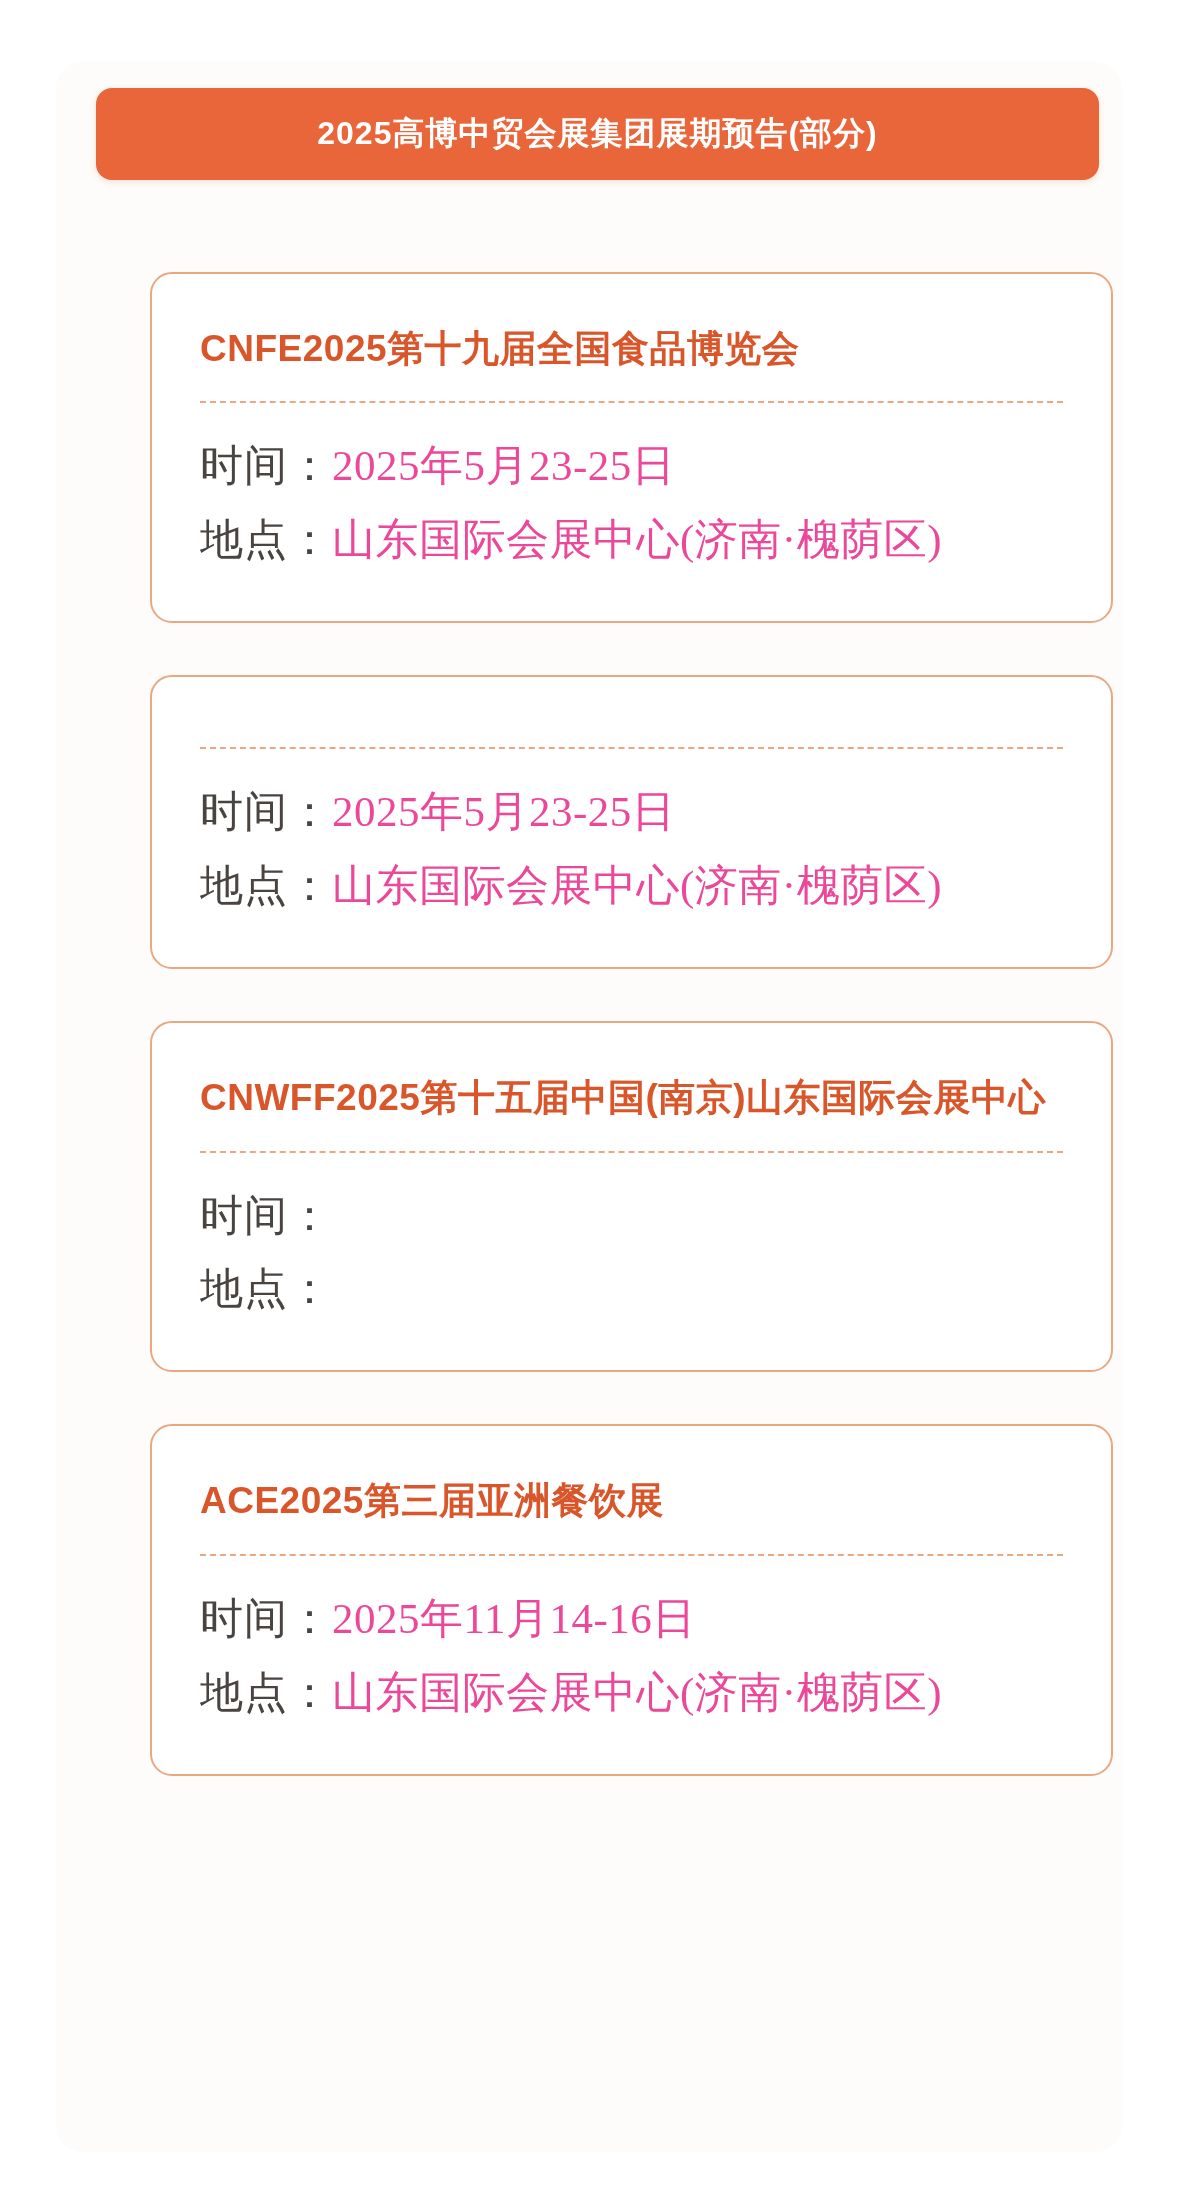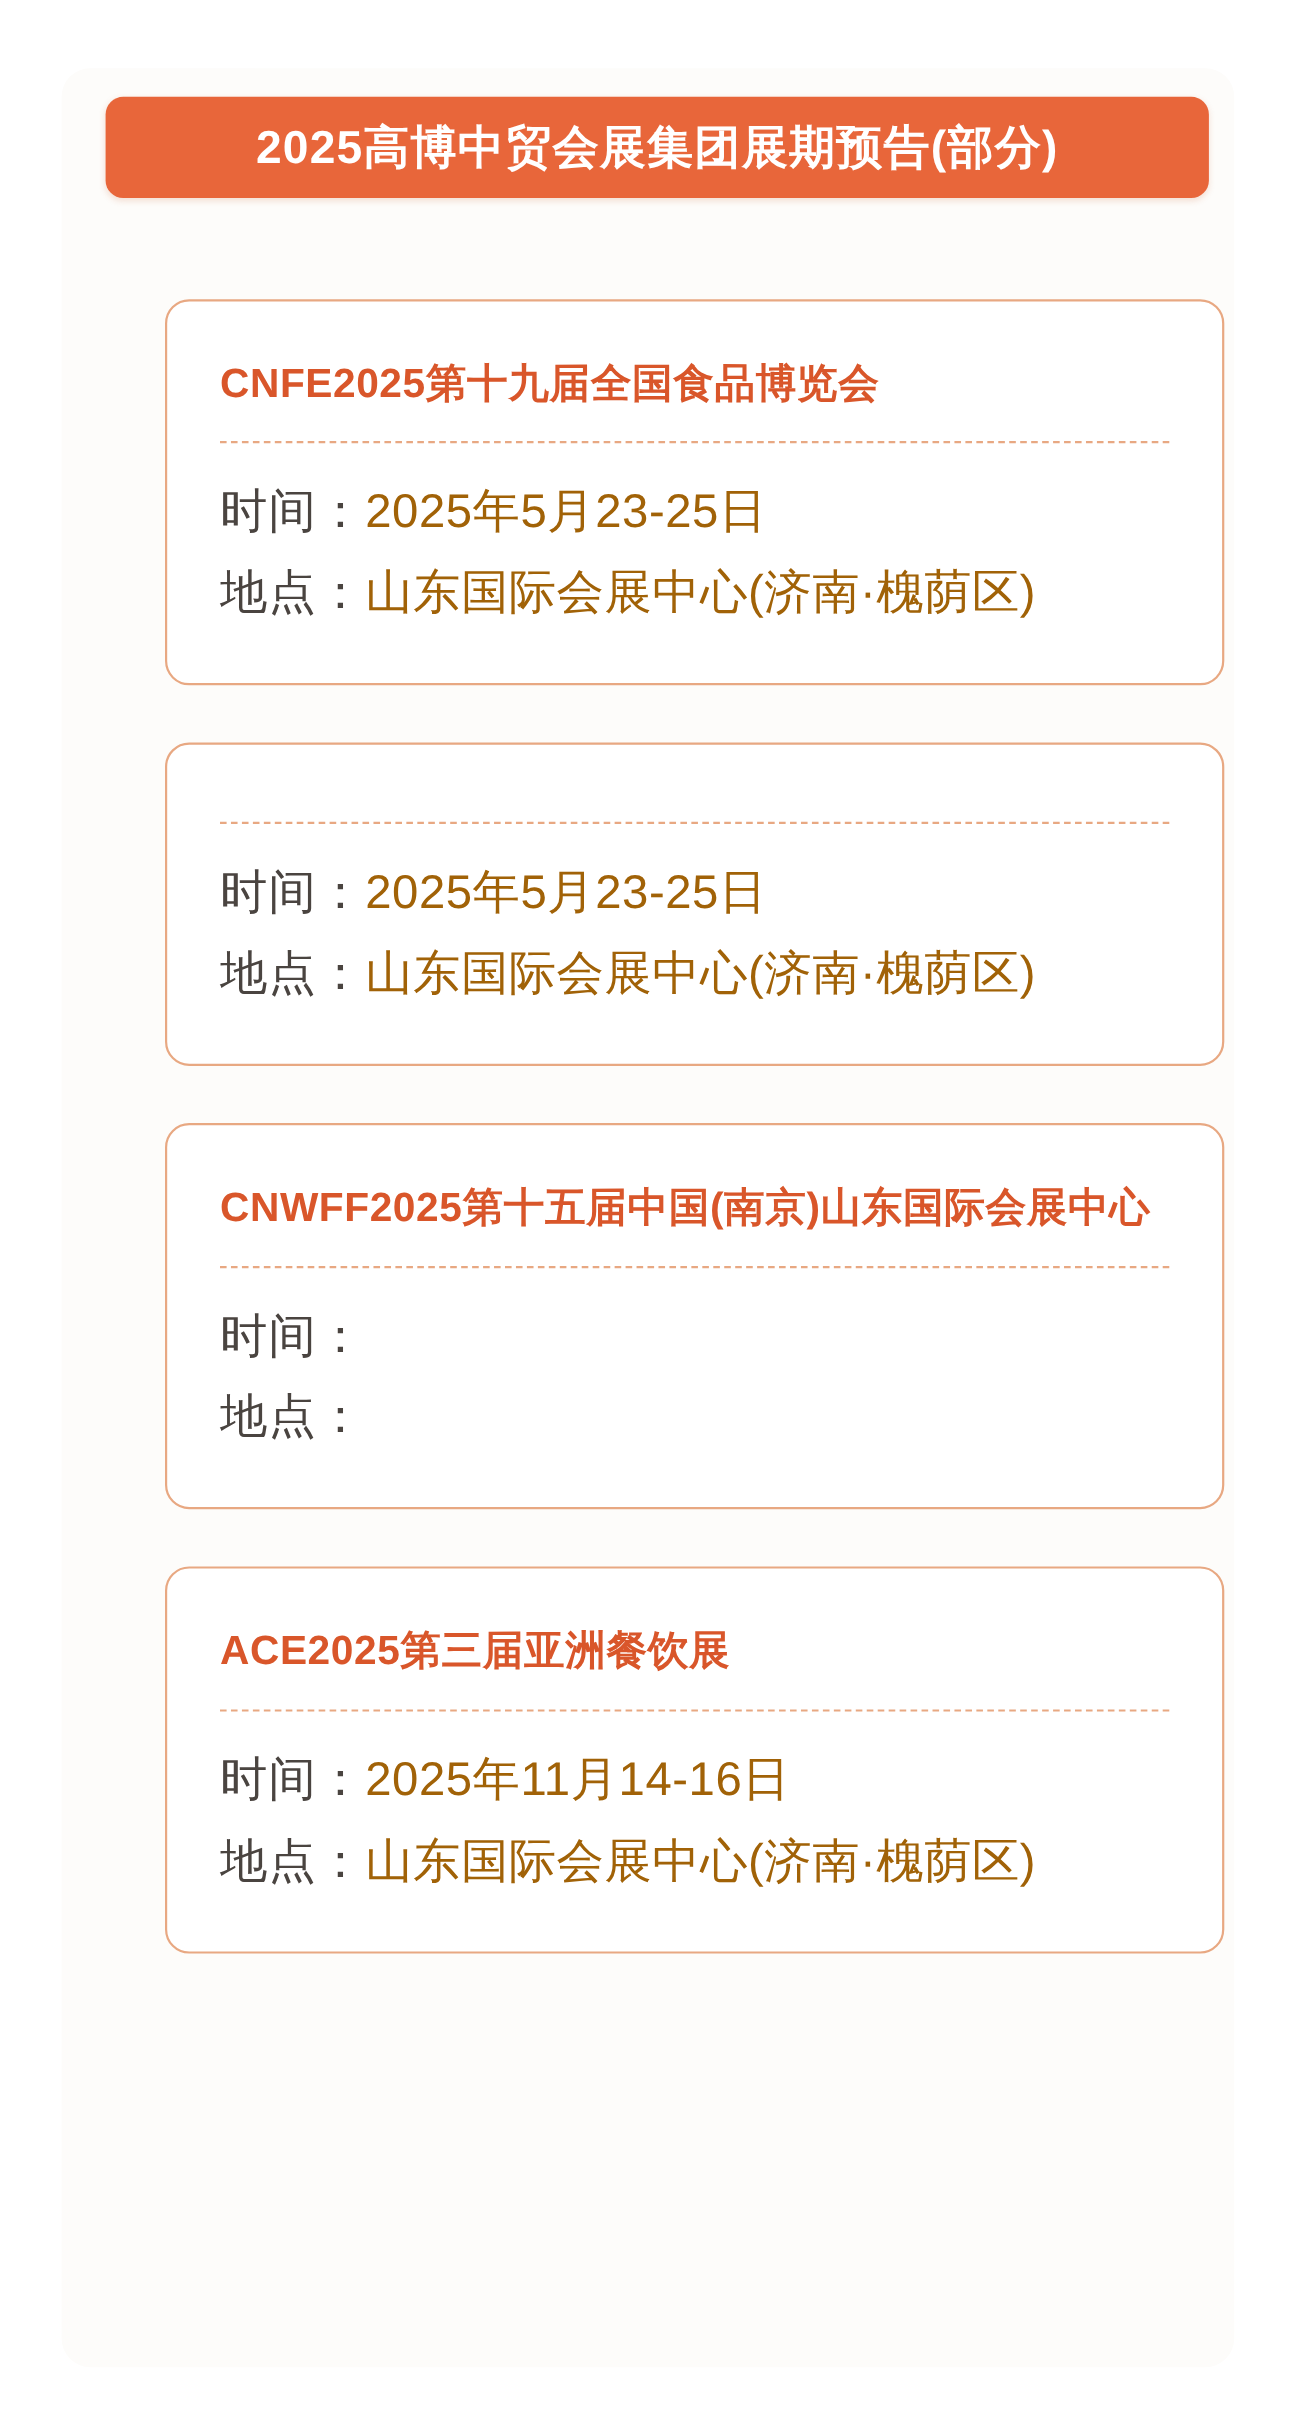--- a/index.html
+++ b/index.html
@@ -62,21 +62,21 @@
     right: -1px;
     top: 6px;
     width: 22px;
     height: 18px;
     background: #c0522c;
     border-radius: 0 10px 0 8px;
     z-index: -1;
   }
   .ribbon-title {
     color: #ffffff;
-    font-size: 42px;
+    font-size: 32px;
     font-weight: bold;
     letter-spacing: 1px;
     white-space: nowrap;
   }
 
   
   .cards {
     position: absolute;
     left: 114px;
     top: 272px;
@@ -117,22 +117,23 @@
     color: #3f3a36;
     font-size: 43px;
     line-height: 1.72;
     white-space: nowrap;
   }
   .meta-label {
     color: #4a4440;
     letter-spacing: 1px;
   }
   .meta-value {
-    color: #a16207;
+    color: #ec4899;
     letter-spacing: 0.5px;
+    font-family: Liberation Serif, serif;
   }
 </style>
 </head>
 <body>
 
 <div class="page">
 
   <div class="panel"></div>
 
   <div class="ribbon-wrap">

